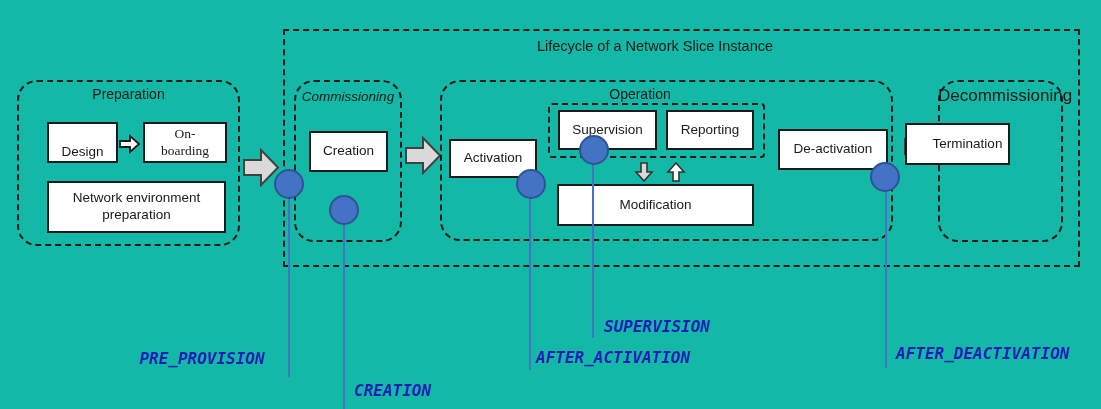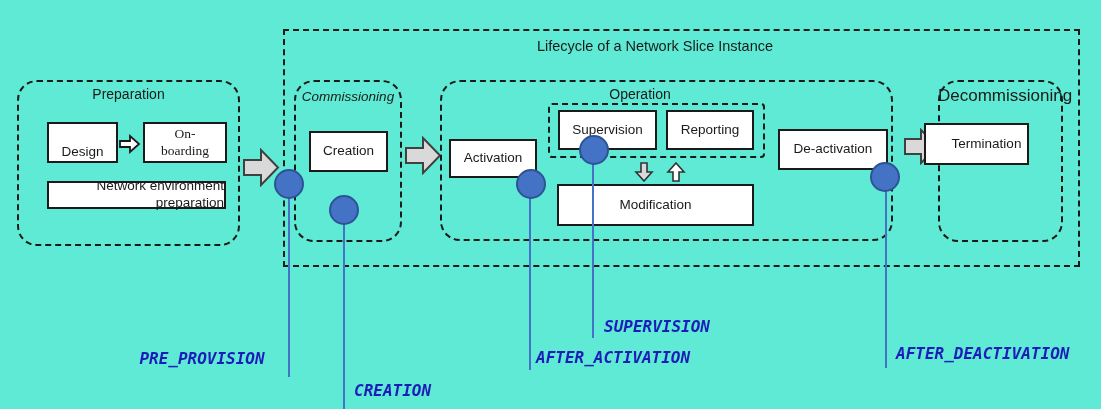--- a/index.html
+++ b/index.html
@@ -1,18 +1,18 @@
 <!DOCTYPE html>
 <html><head>
 <meta charset="utf-8">
 <style>
   * { margin:0; padding:0; box-sizing:border-box; }
   body { background:#ffffff; }
   .canvas {
-    position:relative; width:1101px; height:409px; background:#5eead4;
+    position:relative; width:1101px; height:409px; background:#14b8a6;
     font-family:"Liberation Sans", sans-serif; color:#1a1a1a; overflow:hidden;
   }
   .abs { position:absolute; }
   .outer-box {
     left:283px; top:29px; width:797px; height:238px;
     border:2.5px dashed #1a1a1a;
   }
   .diagram-title {
     left:450px; top:38px; width:410px; text-align:center;
     font-size:14.5px; color:#1a1a1a;
@@ -29,28 +29,28 @@
   .pt-comm   { left:294px; top:89px; width:108px; font-size:13.5px;font-style:italic; }
   .pt-op     { left:460px; top:86px; width:360px; }
   .pt-decomm { left:938px; top:86px; width:125px; font-size:17px; }
   .node {
     background:#fff; border:2px solid #1a1a1a;
     display:flex; flex-direction:column; align-items:center; justify-content:center;
     text-align:center; font-size:13.5px; line-height:1.25;
   }
   .n-design       { left:47px;  top:122px; width:71px;  height:41px;justify-content:flex-end; }
   .n-onboarding   { left:143px; top:122px; width:84px;  height:41px;font-family:Liberation Serif, serif; }
-  .n-netenv       { left:47px;  top:181px; width:179px; height:28px;align-items:flex-end; }
+  .n-netenv       { left:47px;  top:181px; width:179px; height:52px; }
   .n-creation     { left:309px; top:131px; width:79px;  height:41px; }
   .n-activation   { left:449px; top:139px; width:88px;  height:39px; }
   .n-supervision  { left:558px; top:110px; width:99px;  height:40px; }
   .n-reporting    { left:666px; top:110px; width:88px;  height:40px; }
   .n-modification { left:557px; top:184px; width:197px; height:42px; }
   .n-deactivation { left:778px; top:129px; width:110px; height:41px; }
-  .n-termination  { left:924px; top:123px; width:105px; height:42px;padding-left:20px; }
+  .n-termination  { left:905px; top:123px; width:105px; height:42px;padding-left:20px; }
   .inner-dashed {
     left:548px; top:103px; width:217px; height:55px;
     border:2px dashed #1a1a1a; border-radius:4px;
   }
   .marker {
     width:30px; height:30px; border-radius:50%;
     background:#4472C4; border:2px solid #2E5395; z-index:3;
   }
   .m1 { left:274px; top:169px; }
   .m2 { left:329px; top:195px; }

